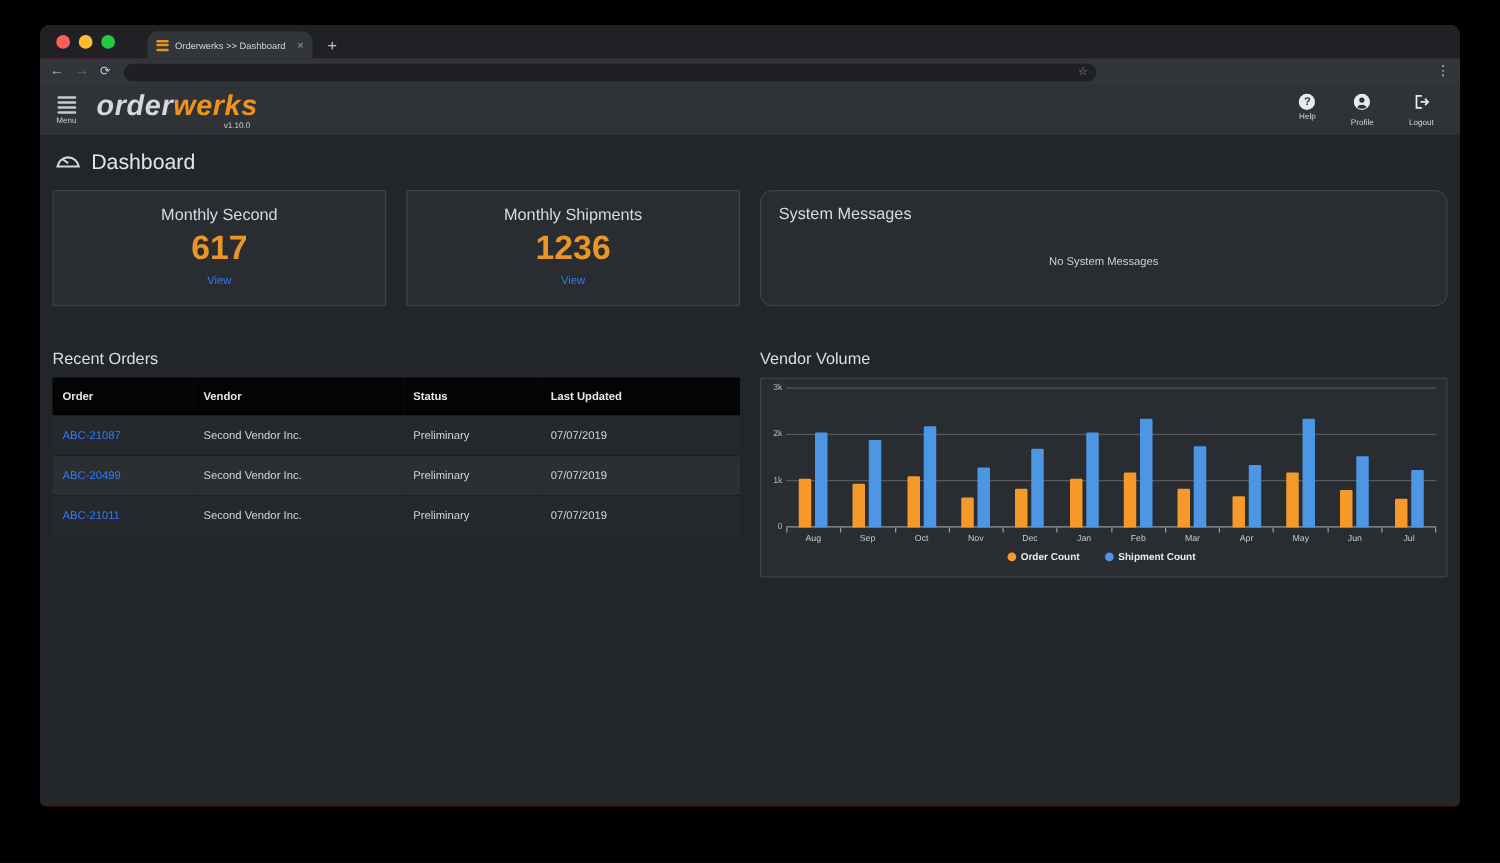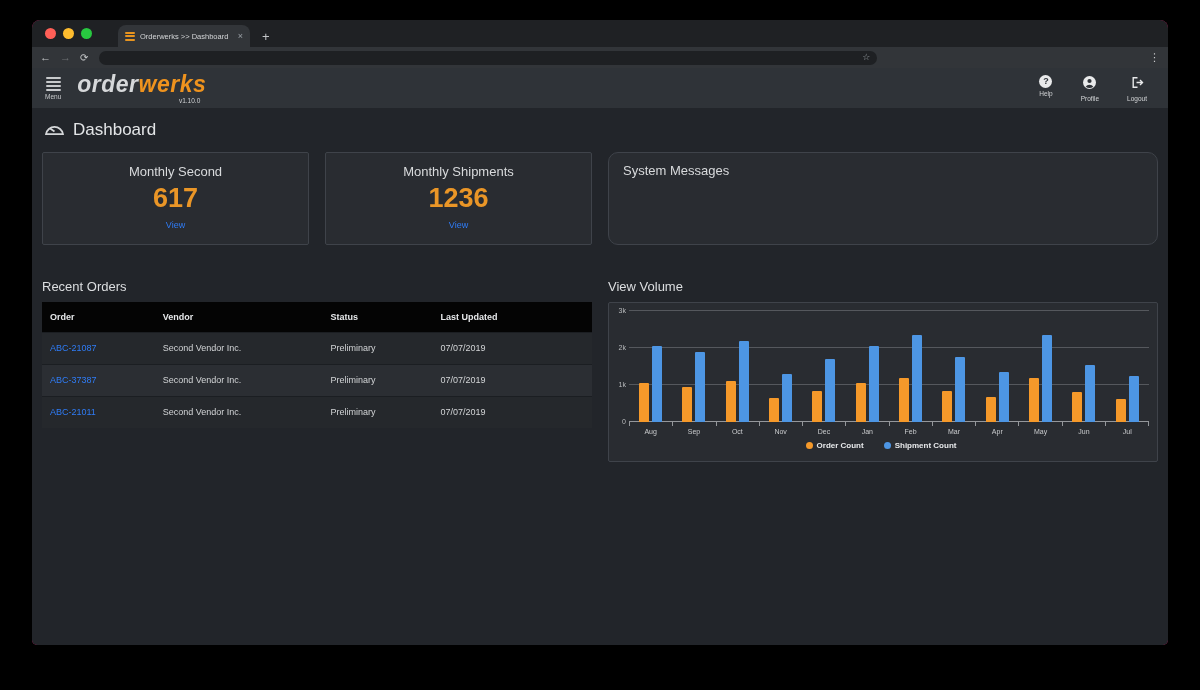--- a/index.html
+++ b/index.html
@@ -193,20 +193,21 @@
           <div class="card-value">617</div>
           <a class="card-link">View</a>
         </div>
         <div class="card stat">
           <div class="card-title">Monthly Shipments</div>
           <div class="card-value">1236</div>
           <a class="card-link">View</a>
         </div>
         <div class="card messages">
           <div class="card-title">System Messages</div>
+          <div class="messages-empty">No System Messages</div>
         </div>
       </div>
 
       <div class="sections-row">
 
         <div class="section-left">
           <h3 class="section-title">Recent Orders</h3>
           <table class="orders">
             <thead>
               <tr>
@@ -217,37 +218,37 @@
               </tr>
             </thead>
             <tbody>
                 <tr>
                   <td><a class="order-link">ABC-21087</a></td>
                   <td>Second Vendor Inc.</td>
                   <td>Preliminary</td>
                   <td>07/07/2019</td>
                 </tr>
                 <tr>
-                  <td><a class="order-link">ABC-37387</a></td>
+                  <td><a class="order-link">ABC-20499</a></td>
                   <td>Second Vendor Inc.</td>
                   <td>Preliminary</td>
                   <td>07/07/2019</td>
                 </tr>
                 <tr>
                   <td><a class="order-link">ABC-21011</a></td>
                   <td>Second Vendor Inc.</td>
                   <td>Preliminary</td>
                   <td>07/07/2019</td>
                 </tr>
               </tbody>
           </table>
         </div>
 
         <div class="section-right">
-          <h3 class="section-title">View Volume</h3>
+          <h3 class="section-title">Vendor Volume</h3>
           <div class="chart-card">
             <div class="chart-body">
               <div class="y-axis">
                   <span class="ylab" style="bottom: calc(0% - 3px);">0</span>
                   <span class="ylab" style="bottom: calc(33.3333% - 3px);">1k</span>
                   <span class="ylab" style="bottom: calc(66.6667% - 3px);">2k</span>
                   <span class="ylab" style="bottom: calc(100% - 3px);">3k</span>
                 </div>
               <div class="plot">
                   <div class="gridline" style="bottom: 100%;"></div>

